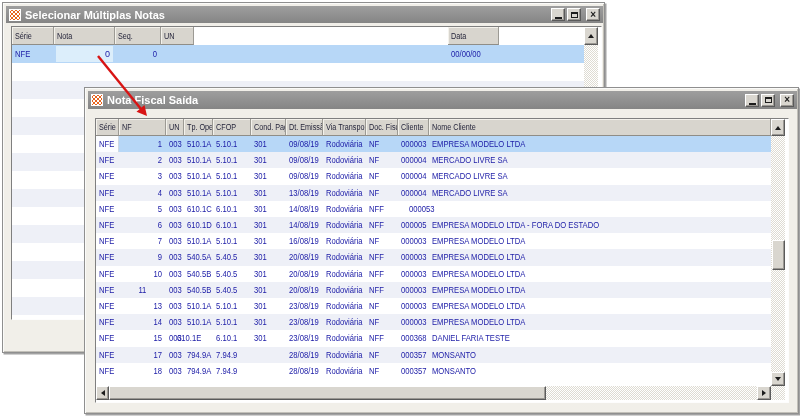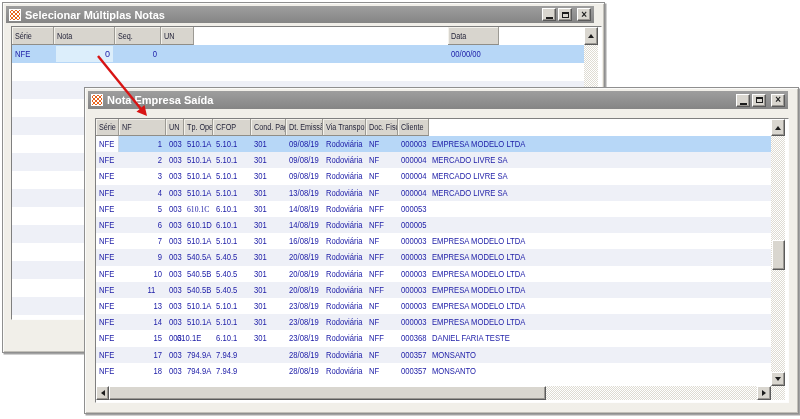--- a/index.html
+++ b/index.html
@@ -5,21 +5,21 @@
   html,body{margin:0;padding:0;}
   body{width:800px;height:419px;overflow:hidden;background:#fff;
        font-family:"Liberation Sans","DejaVu Sans",sans-serif;}
   .screen{position:absolute;top:0;left:0;width:800px;height:419px;background:#fff;}
 
   
   .window{position:absolute;background:#f1efe9;border:1px solid #8f8f8f;
           box-shadow:inset 1px 1px 0 #fbfbf9, inset -1px -1px 0 #c2c0b9, 1.5px 1.5px 0 rgba(70,70,70,.5);}
   .win1{left:2px;top:2px;width:601px;height:349px;z-index:1;}
   .win2{left:84px;top:87px;width:713px;height:325px;z-index:2;}
-  .titlebar{position:absolute;left:3px;right:10px;top:3px;height:17px;
+  .titlebar{position:absolute;left:3px;right:1px;top:3px;height:17px;
             background:linear-gradient(180deg,#9e9e9e,#858585);
             display:flex;align-items:center;padding:0 3px;gap:4px;}
   .win2 .titlebar{height:18px;}
   .title{color:#fff;font-weight:bold;font-size:11px;white-space:nowrap;}
   .appicon{width:12px;height:12px;background:#fff;flex:0 0 auto;
      background-image:
        linear-gradient(45deg,#e8641e 25%,transparent 25%,transparent 75%,#e8641e 75%),
        linear-gradient(45deg,#e8641e 25%,#fff 25%,#fff 75%,#e8641e 75%);
      background-size:4px 4px;background-position:0 0,2px 2px;
      box-shadow:0 0 0 1px #fff inset;}
@@ -164,21 +164,21 @@
       <div class="g1-track track"></div>
       <div class="sbtn g1-up">
           <span class="tri tri-up"></span>
         </div>
     </div>
   </section>
 
   <section class="window win2">
     <div class="titlebar">
       <span class="appicon"></span>
-      <span class="title">Nota Empresa Saída</span>
+      <span class="title">Nota Fiscal Saída</span>
       <span class="winbtns">
         <button class="wbtn">
             <i class="glyph-min"></i>
           </button>
         <button class="wbtn">
             <i class="glyph-max"></i>
           </button>
         <button class="wbtn close">
             <i class="glyph-x">×</i>
           </button>
@@ -209,20 +209,23 @@
           </div>
           <div class="hcell" style="left: 227px; width: 43px;">
             <span>Via Transporte</span>
           </div>
           <div class="hcell" style="left: 270px; width: 32px;">
             <span>Doc. Fiscal</span>
           </div>
           <div class="hcell" style="left: 302px; width: 31px;">
             <span>Cliente</span>
           </div>
+          <div class="hcell" style="left: 333px; width: 342px;">
+            <span>Nome Cliente</span>
+          </div>
         </div>
       <div class="gbody" id="g2body">
           <div class="grow sel" style="top: 0px;">
             <div class="cell focus" style="left: 0px; width: 23px;">
               <span>NFE</span>
             </div>
             <div class="cell r" style="left: 23px; width: 47px;">
               <span>1</span>
             </div>
             <div class="cell" style="left: 70px; width: 18px;">
@@ -361,39 +364,39 @@
           <div class="grow" style="top: 64.8px;">
             <div class="cell" style="left: 0px; width: 23px;">
               <span>NFE</span>
             </div>
             <div class="cell r" style="left: 23px; width: 47px;">
               <span>5</span>
             </div>
             <div class="cell" style="left: 70px; width: 18px;">
               <span>003</span>
             </div>
-            <div class="cell" style="left: 88px; width: 29px; font-family: Liberation Serif, serif;">
+            <div class="cell" style="left: 88px; width: 29px;">
               <span>610.1C</span>
             </div>
             <div class="cell" style="left: 117px; width: 38px;">
               <span>6.10.1</span>
             </div>
             <div class="cell" style="left: 155px; width: 35px;">
               <span>301</span>
             </div>
             <div class="cell" style="left: 190px; width: 37px;">
               <span>14/08/19</span>
             </div>
             <div class="cell" style="left: 227px; width: 43px;">
               <span>Rodoviária</span>
             </div>
             <div class="cell" style="left: 270px; width: 32px;">
               <span>NFF</span>
             </div>
-            <div class="cell" style="left: 302px; width: 31px;">
+            <div class="cell" style="left: 310px; width: 31px;">
               <span>000053</span>
             </div>
           </div>
           <div class="grow alt" style="top: 81px;">
             <div class="cell" style="left: 0px; width: 23px;">
               <span>NFE</span>
             </div>
             <div class="cell r" style="left: 23px; width: 47px;">
               <span>6</span>
             </div>
@@ -414,20 +417,23 @@
             </div>
             <div class="cell" style="left: 227px; width: 43px;">
               <span>Rodoviária</span>
             </div>
             <div class="cell" style="left: 270px; width: 32px;">
               <span>NFF</span>
             </div>
             <div class="cell" style="left: 302px; width: 31px;">
               <span>000005</span>
             </div>
+            <div class="cell" style="left: 333px; width: 342px;">
+              <span>EMPRESA MODELO LTDA - FORA DO ESTADO</span>
+            </div>
           </div>
           <div class="grow" style="top: 97.2px;">
             <div class="cell" style="left: 0px; width: 23px;">
               <span>NFE</span>
             </div>
             <div class="cell r" style="left: 23px; width: 47px;">
               <span>7</span>
             </div>
             <div class="cell" style="left: 70px; width: 18px;">
               <span>003</span>
@@ -524,21 +530,21 @@
               <span>000003</span>
             </div>
             <div class="cell" style="left: 333px; width: 342px;">
               <span>EMPRESA MODELO LTDA</span>
             </div>
           </div>
           <div class="grow alt" style="top: 145.8px;">
             <div class="cell" style="left: 0px; width: 23px;">
               <span>NFE</span>
             </div>
-            <div class="cell r" style="left: 16px; width: 47px;">
+            <div class="cell r" style="left: 7px; width: 47px;">
               <span>11</span>
             </div>
             <div class="cell" style="left: 70px; width: 18px;">
               <span>003</span>
             </div>
             <div class="cell" style="left: 88px; width: 29px;">
               <span>540.5B</span>
             </div>
             <div class="cell" style="left: 117px; width: 38px;">
               <span>5.40.5</span>

